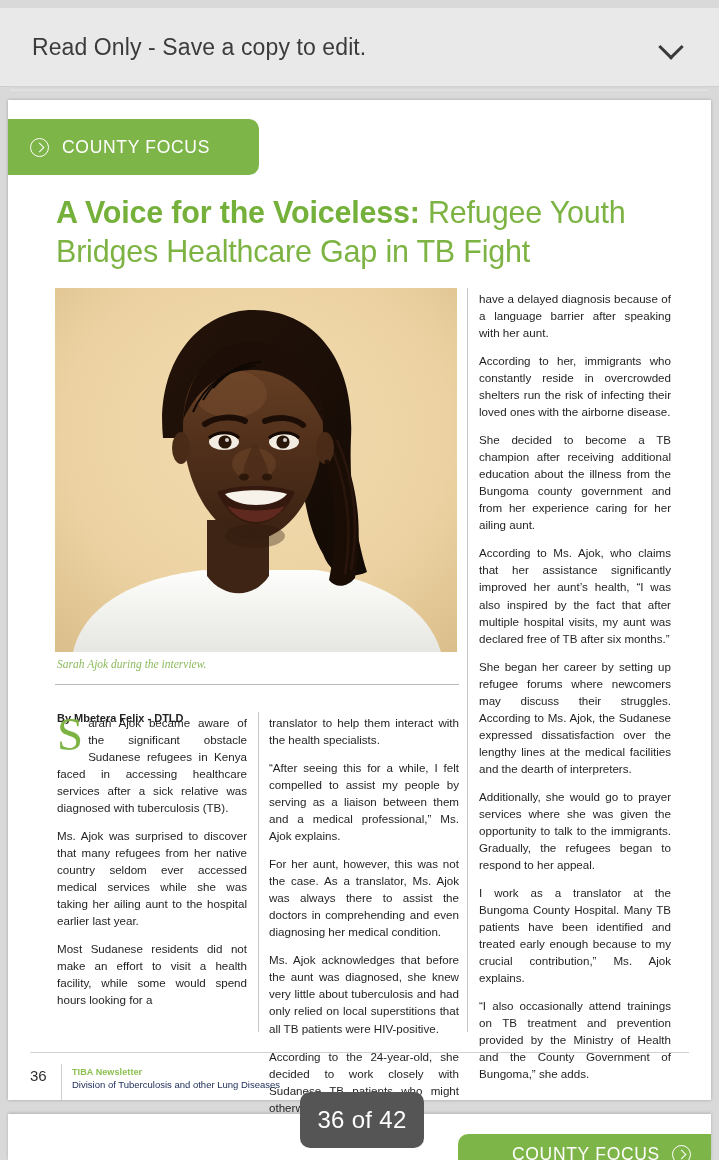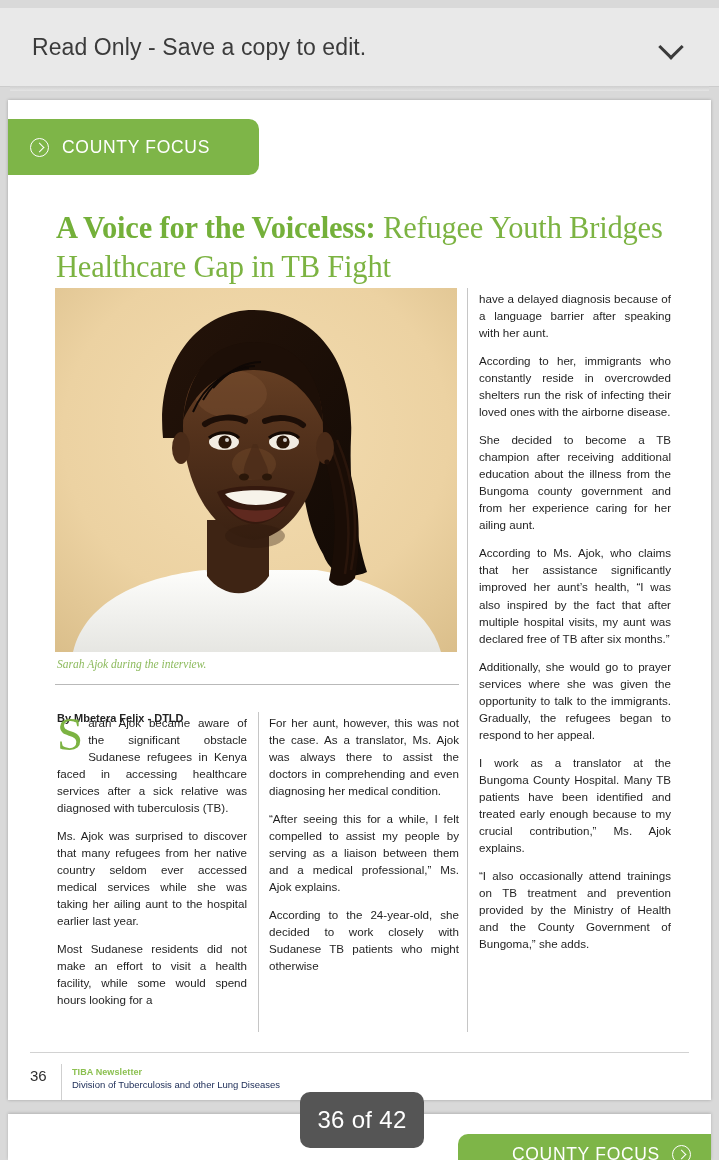--- a/index.html
+++ b/index.html
@@ -89,26 +89,26 @@
     margin-left: 13px;
     color: #ffffff;
     font-size: 17.5px;
     letter-spacing: .7px;
     font-family: "Liberation Sans Narrow", "Liberation Sans", sans-serif;
   }
 
   
   .headline {
     position: absolute;
-    top: 109px; left: 48px;
+    top: 93px; left: 48px;
     width: 616px;
     font-size: 30.5px;
     line-height: 1.27;
     color: #7cb342;
-    font-family: Liberation Serif, serif;
+    font-family: Liberation Sans, sans-serif;
     letter-spacing: -.2px;
   }
   .headline .hl-bold { font-weight: 700; color: #74b03a; }
   .headline .hl-rest { font-weight: 400; }
 
   
   .content {
     position: absolute;
     top: 188px; left: 47px;
     width: 616px;
@@ -392,30 +392,33 @@
     <div class="vrule vrule-right-top"></div>
     <div class="vrule vrule-mid"></div>
 
     <div class="col col-1">
       <p><span class="dropcap">S</span><span>arah Ajok became aware of the significant obstacle Sudanese refugees in Kenya faced in accessing healthcare services after a sick relative was diagnosed with tuberculosis (TB).</span></p>
       <p>Ms. Ajok was surprised to discover that many refugees from her native country seldom ever accessed medical services while she was taking her ailing aunt to the hospital earlier last year.</p>
       <p>Most Sudanese residents did not make an effort to visit a health facility, while some would spend hours looking for a</p>
     </div>
 
     <div class="col col-2">
+      <p>translator to help them interact with the health specialists.</p>
+      <p>“After seeing this for a while, I felt compelled to assist my people by serving as a liaison between them and a medical professional,” Ms. Ajok explains.</p>
       <p>For her aunt, however, this was not the case. As a translator, Ms. Ajok was always there to assist the doctors in comprehending and even diagnosing her medical condition.</p>
-      <p>“After seeing this for a while, I felt compelled to assist my people by serving as a liaison between them and a medical professional,” Ms. Ajok explains.</p>
+      <p>Ms. Ajok acknowledges that before the aunt was diagnosed, she knew very little about tuberculosis and had only relied on local superstitions that all TB patients were HIV-positive.</p>
       <p>According to the 24-year-old, she decided to work closely with Sudanese TB patients who might otherwise</p>
     </div>
 
     <div class="col col-3">
       <p>have a delayed diagnosis because of a language barrier after speaking with her aunt.</p>
       <p>According to her, immigrants who constantly reside in overcrowded shelters run the risk of infecting their loved ones with the airborne disease.</p>
       <p>She decided to become a TB champion after receiving additional education about the illness from the Bungoma county government and from her experience caring for her ailing aunt.</p>
       <p>According to Ms. Ajok, who claims that her assistance significantly improved her aunt’s health, “I was also inspired by the fact that after multiple hospital visits, my aunt was declared free of TB after six months.”</p>
+      <p>She began her career by setting up refugee forums where newcomers may discuss their struggles. According to Ms. Ajok, the Sudanese expressed dissatisfaction over the lengthy lines at the medical facilities and the dearth of interpreters.</p>
       <p>Additionally, she would go to prayer services where she was given the opportunity to talk to the immigrants. Gradually, the refugees began to respond to her appeal.</p>
       <p>I work as a translator at the Bungoma County Hospital. Many TB patients have been identified and treated early enough because to my crucial contribution,” Ms. Ajok explains.</p>
       <p>“I also occasionally attend trainings on TB treatment and prevention provided by the Ministry of Health and the County Government of Bungoma,” she adds.</p>
 
     </div>
   </div>
 
   <div class="footer">
     <div class="footer-rule"></div>
     <div class="page-num">36</div>

